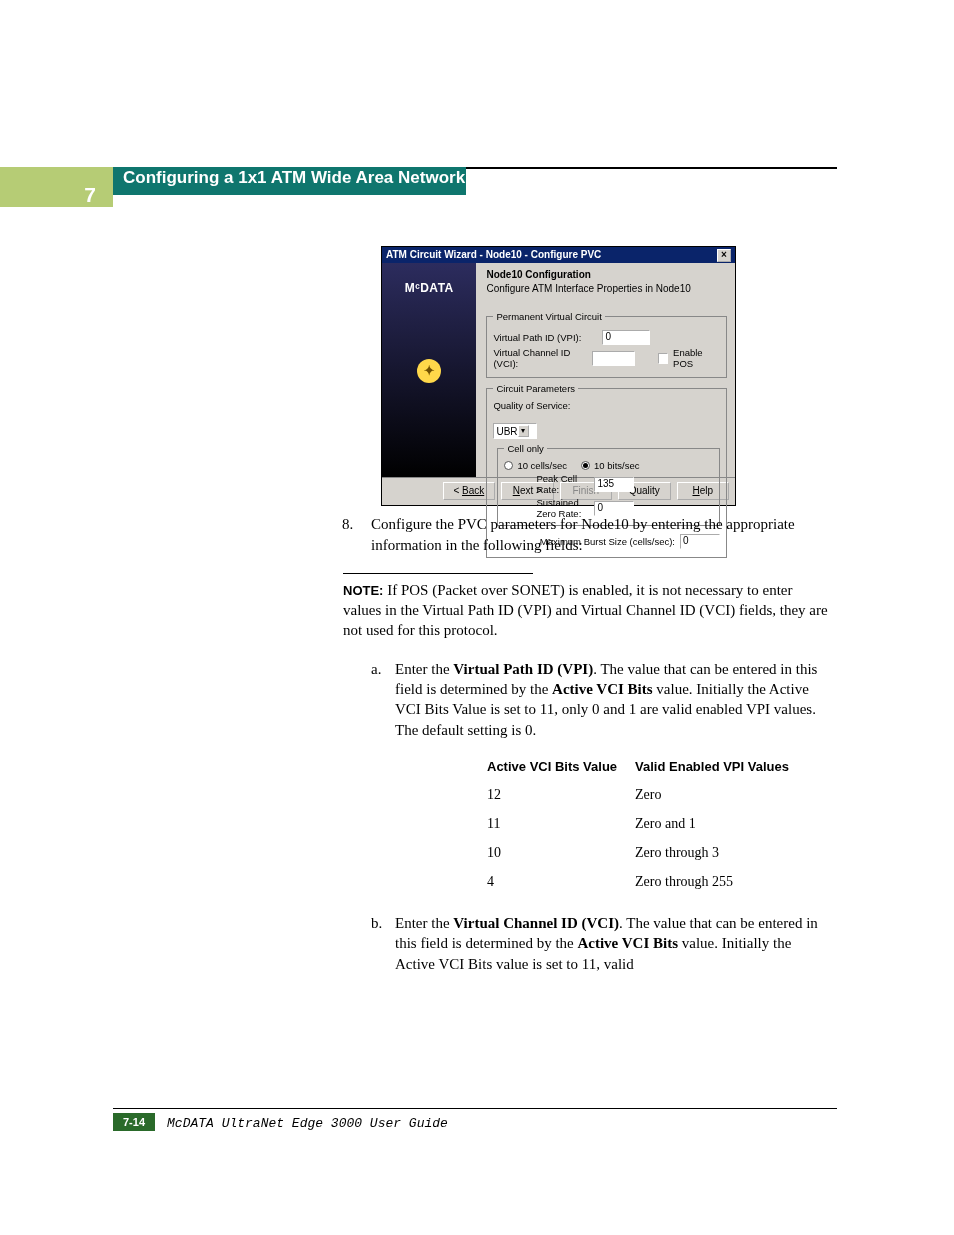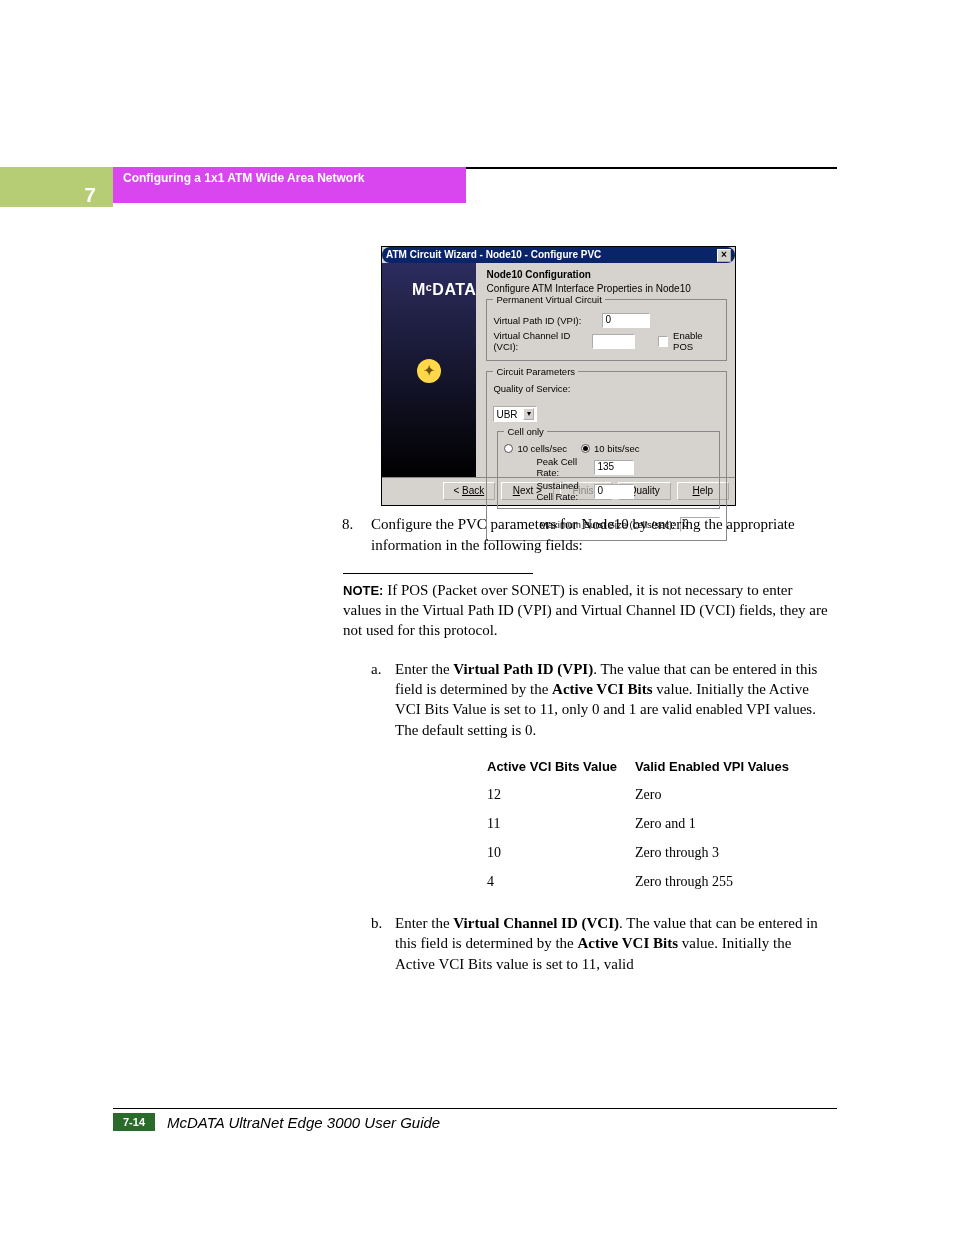--- a/index.html
+++ b/index.html
@@ -16,26 +16,26 @@
   }
   .accent-left {
     position: absolute;
     left: 0; top: 167px;
     width: 113px; height: 40px;
     background: #b6cc75;
   }
   .section-bar {
     position: absolute;
     left: 113px; top: 167px;
-    width: 353px; height: 36px;
-    background: #d946ef;
+    width: 353px; height: 28px;
+    background: #0f766e;
     color: #fff;
     font-family: Arial, Helvetica, sans-serif;
     font-weight: bold;
-    font-size: 12px;
+    font-size: 17px;
     line-height: 22px;
     padding-left: 10px;
   }
   .section-rule {
     position: absolute;
     left: 113px; top: 167px;
     width: 724px;
     border-top: 2px solid #000;
   }
   .chapter-number {
@@ -63,21 +63,20 @@
     background: #0a246a;
     color: #fff;
     height: 16px;
     line-height: 16px;
     padding: 0 4px;
     display: flex;
     justify-content: space-between;
     align-items: center;
     font-size: 10px;
     font-weight: bold;
-    border-radius: 8px;
   }
   .wiz-title .x {
     width: 14px; height: 13px;
     background: #d6d3ce;
     color: #000;
     border: 1px outset #fff;
     text-align: center;
     line-height: 10px;
     font-weight: bold;
     font-size: 10px;
@@ -87,39 +86,38 @@
     width: 107px;
     background: linear-gradient(#2c2c5e, #000);
     position: relative;
     color: #fff;
     font-weight: bold;
     text-align: center;
   }
   .wiz-side .brand {
     position: absolute; top: 18px; left: 0; right: 0;
     font-family: Arial, sans-serif;
-    font-size: 16px;
+    font-size: 12px;
     letter-spacing: 0.5px;
-    text-align: right;
   }
   .wiz-side .emblem {
     position: absolute; top: 96px; left: 50%;
     transform: translateX(-50%);
     width: 24px; height: 24px;
     background: #ffd84a;
     border-radius: 50%;
     font-size: 13px; line-height: 24px; color: #6f4f00;
   }
   .wiz-main {
     flex: 1;
     padding: 6px 8px 4px 10px;
     position: relative;
   }
   .wiz-h { font-weight: bold; font-size: 10px; margin-bottom: 3px; }
-  .wiz-sub { margin-bottom: 0; }
+  .wiz-sub { margin-bottom: 17px; }
 
   fieldset.wf {
     border: 1px solid #888;
     padding: 6px 6px 6px 6px;
     margin-bottom: 5px;
     font-size: 9.5px;
   }
   fieldset.wf legend { font-size: 9.5px; padding: 0 3px; }
 
   .row { display: flex; align-items: center; margin: 2px 0; gap: 5px; }
@@ -130,21 +128,21 @@
     height: 15px; width: 48px;
     font-size: 10px;
     padding: 0 2px;
   }
   .chk { width: 11px; height: 11px; border: 1px inset #fff; background: #fff; display:inline-block; }
   .sel {
     border: 1px inset #fff;
     background: #fff;
     height: 16px; width: 44px;
     font-size: 10px;
-    display: inline-flex; align-items: center; justify-content: space-between;
+    display: inline-flex; align-items: center; 
     padding: 0 2px;
   }
   .sel .dd { width: 11px; height: 12px; background: #d6d3ce; border: 1px outset #fff; text-align:center; line-height:9px; font-size:8px; }
 
   .cellrate { border: 1px solid #888; padding: 4px 6px; font-size: 9.5px; margin-left: 4px; flex: 1; }
   .radio { width: 9px; height: 9px; border: 1px solid #555; border-radius: 50%; display:inline-block; background:#fff; vertical-align: middle; }
   .radio.sel-r::after { content:""; display:block; width:5px;height:5px;background:#000;border-radius:50%;margin:1px; }
   .crrow { display:flex; align-items:center; margin:2px 0; gap:4px; }
   .crrow label { flex: 0 0 auto; padding-left: 32px; }
   .crrow .rlabel { }
@@ -216,22 +214,22 @@
   .page-badge {
     background: #2a6a2a;
     color: #fff;
     font-family: Arial, sans-serif;
     font-weight: bold;
     font-size: 11px;
     padding: 3px 10px;
   }
   .footer-title {
     font-style: italic;
-    font-family: Liberation Sans, sans-serif;
-    font-size: 15px;
+    font-family: Liberation Mono, monospace;
+    font-size: 13px;
   }
 </style>
 </head>
 <body>
 
 <div class="page">
 
   <div class="section-rule"></div>
   <div class="accent-left"></div>
   <div class="section-bar">Configuring a 1x1 ATM Wide Area Network</div>
@@ -283,21 +281,21 @@
                 <span class="rlabel">10 cells/sec</span>
                 <span style="width:6px"></span>
                 <span class="radio sel-r"></span>
                 <span class="rlabel">10 bits/sec</span>
               </div>
               <div class="crrow">
                 <label style="width:86px">Peak Cell Rate:</label>
                 <span class="inp" style="width:40px">135</span>
               </div>
               <div class="crrow">
-                <label style="width:86px">Sustained Cell Rate:</label>
+                <label style="width:86px">Sustained Zero Rate:</label>
                 <span class="inp" style="width:40px">0</span>
               </div>
             </fieldset>
           </div>
           <div class="row" style="justify-content:flex-end; margin-top:8px;">
             <label>Maximum Burst Size (cells/sec):</label>
             <span class="inp" style="width:40px">0</span>
           </div>
         </fieldset>
       </div>

